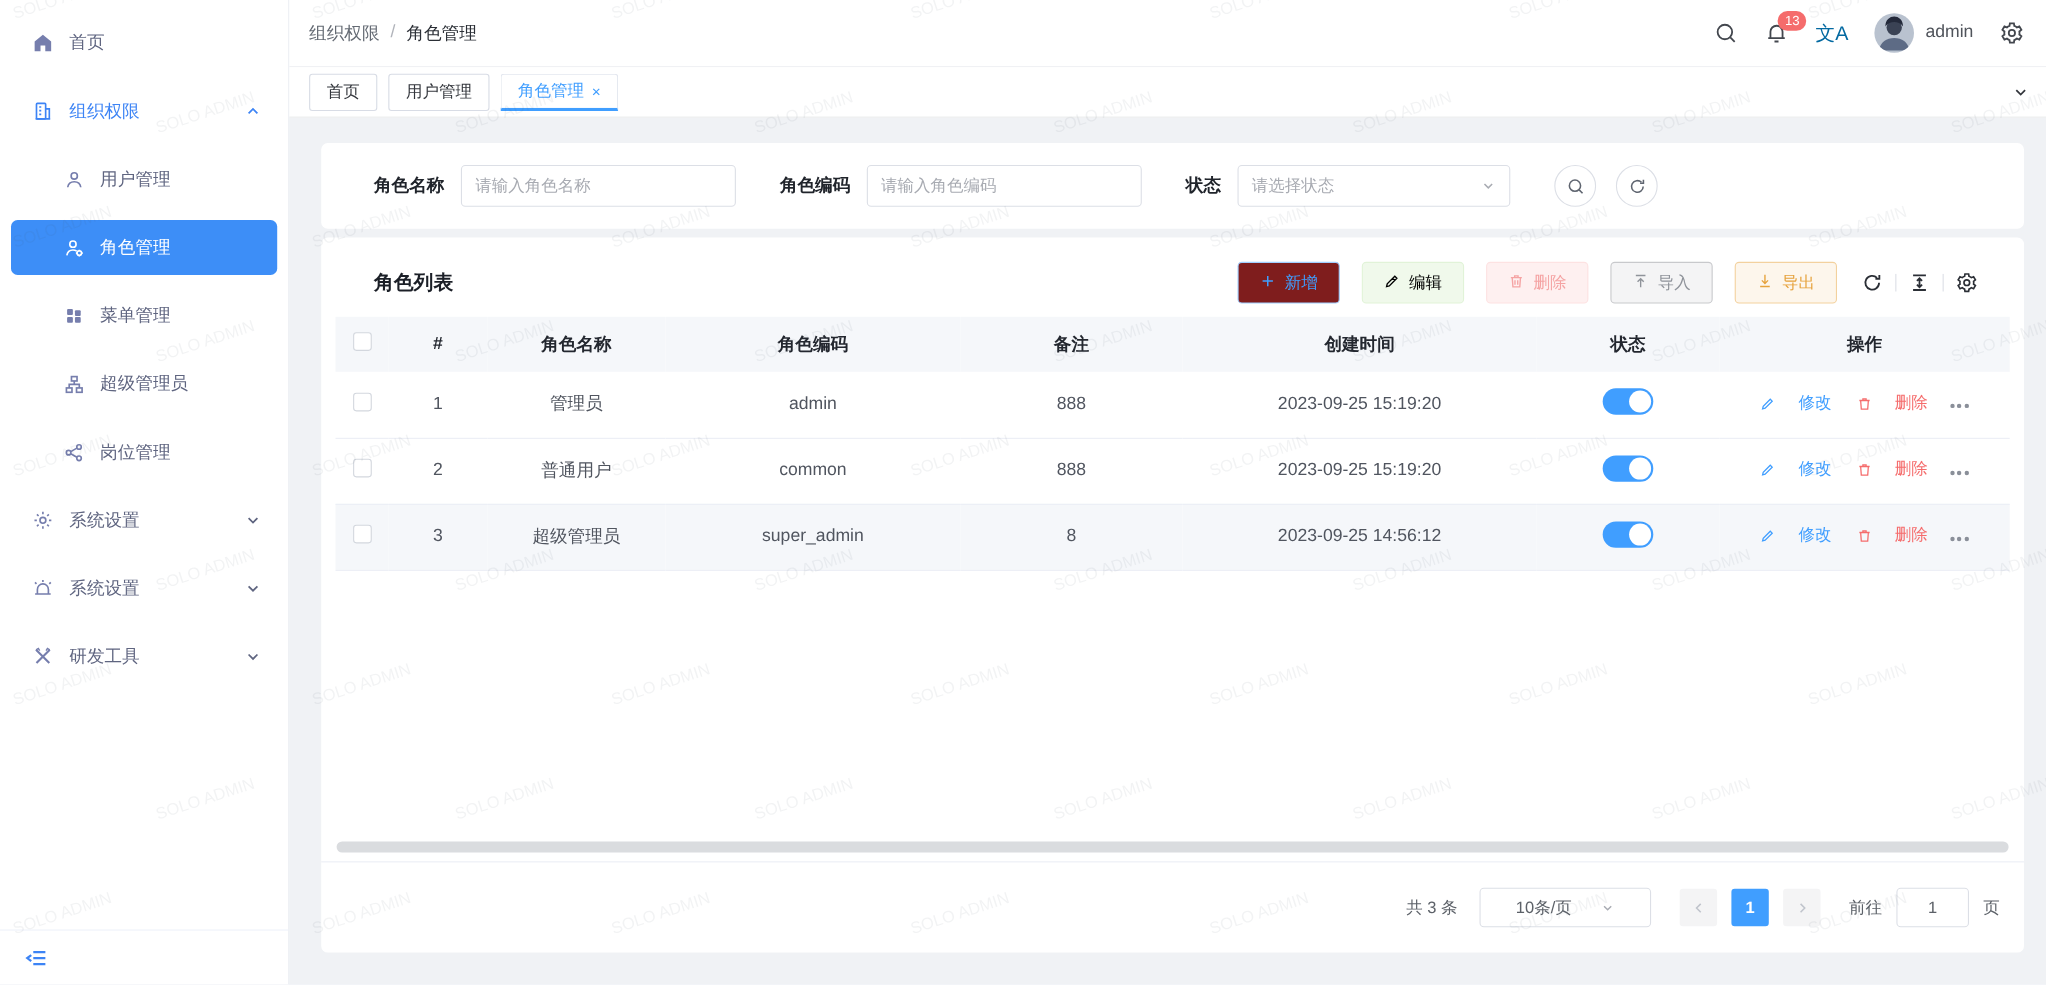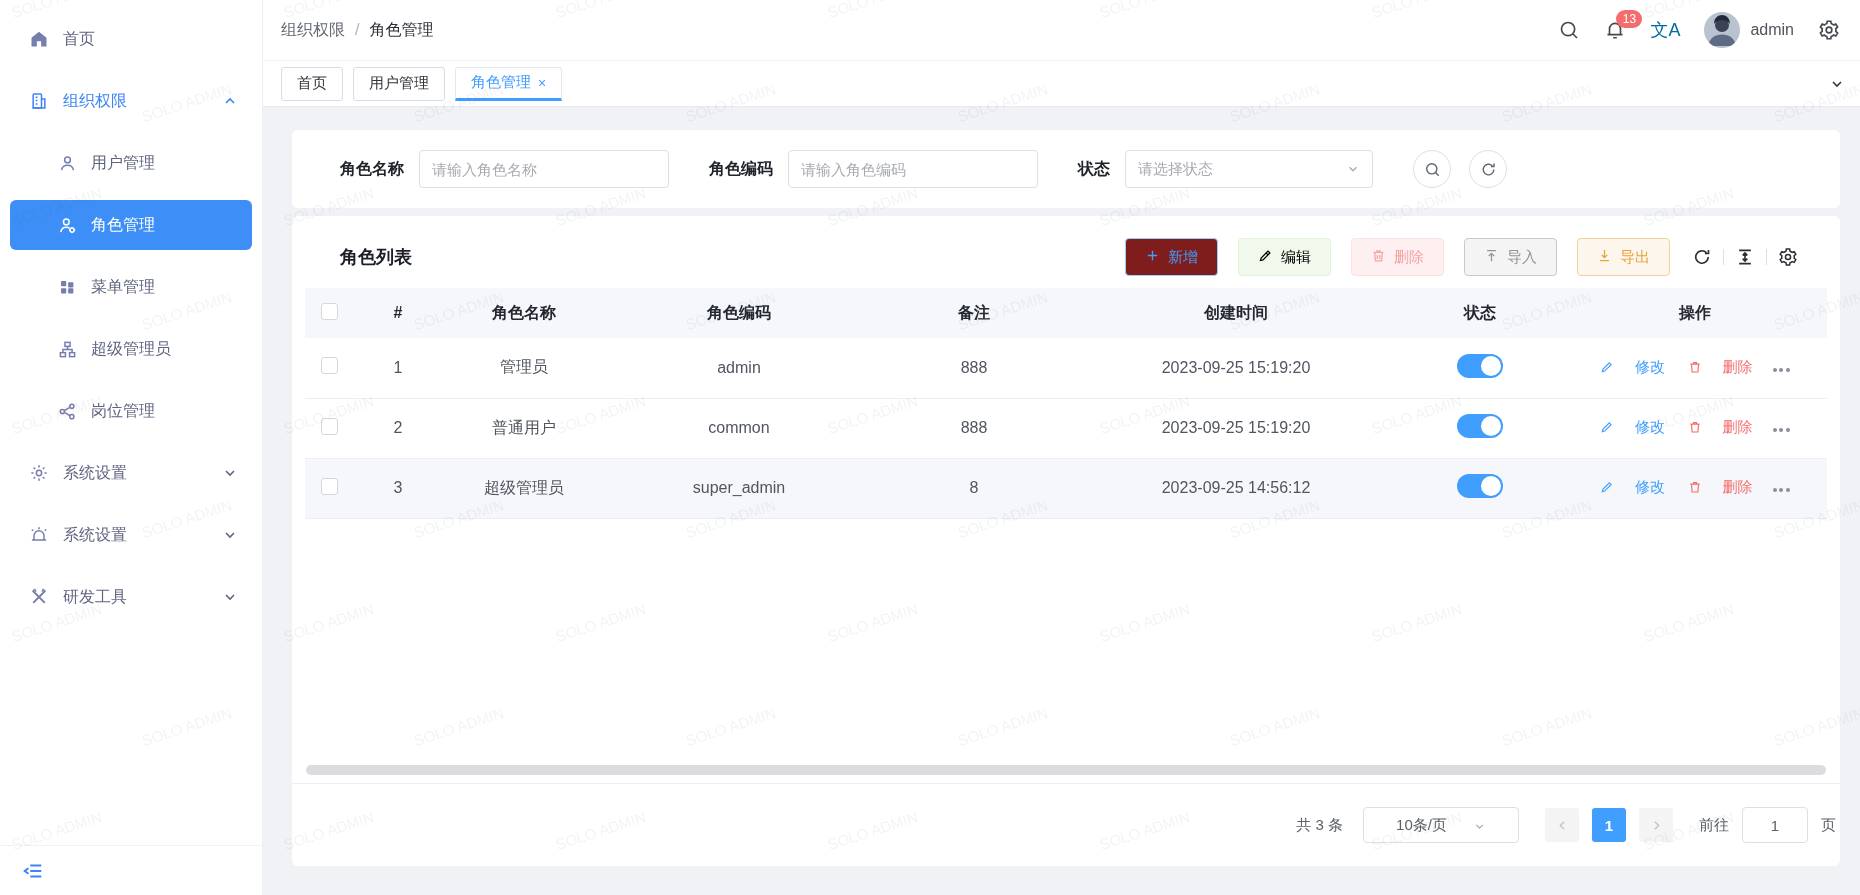--- a/index.html
+++ b/index.html
@@ -97,21 +97,21 @@
   .act-link { display:inline-flex; align-items:center; gap:21px; font-size:15px; cursor:pointer; }
   .act-link svg { width:14px; height:14px; }
   .act-edit { color:#409eff; }
   .act-del { color:#f56c6c; margin-left:18px; }
   .act-more { margin-left:16px; color:#8a8f99; cursor:pointer; display:inline-flex; gap:2.5px; vertical-align:middle; }
   .act-more i { width:4px; height:4px; border-radius:50%; background:#8a8f99; display:inline-block; }
 
   .spacer { flex:1; }
   .hscroll { height:10px; margin:0 14px; background:#dadcdf; border-radius:5px; cursor:pointer; }
   .foot-div { border-top:1px solid #ebeef5; margin-top:8px; }
-  .pager { height:82px; display:flex; align-items:center; justify-content:flex-end; padding-right:4px; font-size:15px; color:#5c6168; }
+  .pager { height:82px; display:flex; align-items:center; justify-content:flex-end; padding-right:22px; font-size:15px; color:#5c6168; }
   .pg-select { width:156px; height:36px; border:1px solid #dcdfe6; border-radius:4px; display:flex; align-items:center; justify-content:center; gap:26px; margin-left:20px; cursor:pointer; color:#5c6168; }
   .pg-select .chev { width:13px; height:13px; color:#a8abb2; }
   .pg-btn { width:34px; height:34px; border-radius:3px; background:#f4f4f5; display:flex; align-items:center; justify-content:center; color:#c0c4cc; cursor:pointer; }
   .pg-btn svg { width:13px; height:13px; }
   .pg-prev { margin-left:26px; }
   .pg-cur { margin-left:13px; background:#409eff; color:#fff; font-weight:bold; font-size:15px; }
   .pg-next { margin-left:13px; }
   .goto-lbl { margin-left:26px; }
   .goto-input { width:66px; height:36px; border:1px solid #dcdfe6; border-radius:4px; margin-left:13px; text-align:center; font-size:15px; color:#5c6168; outline:none; font-family:"Liberation Sans",sans-serif; }
   .page-unit { margin-left:13px; }

